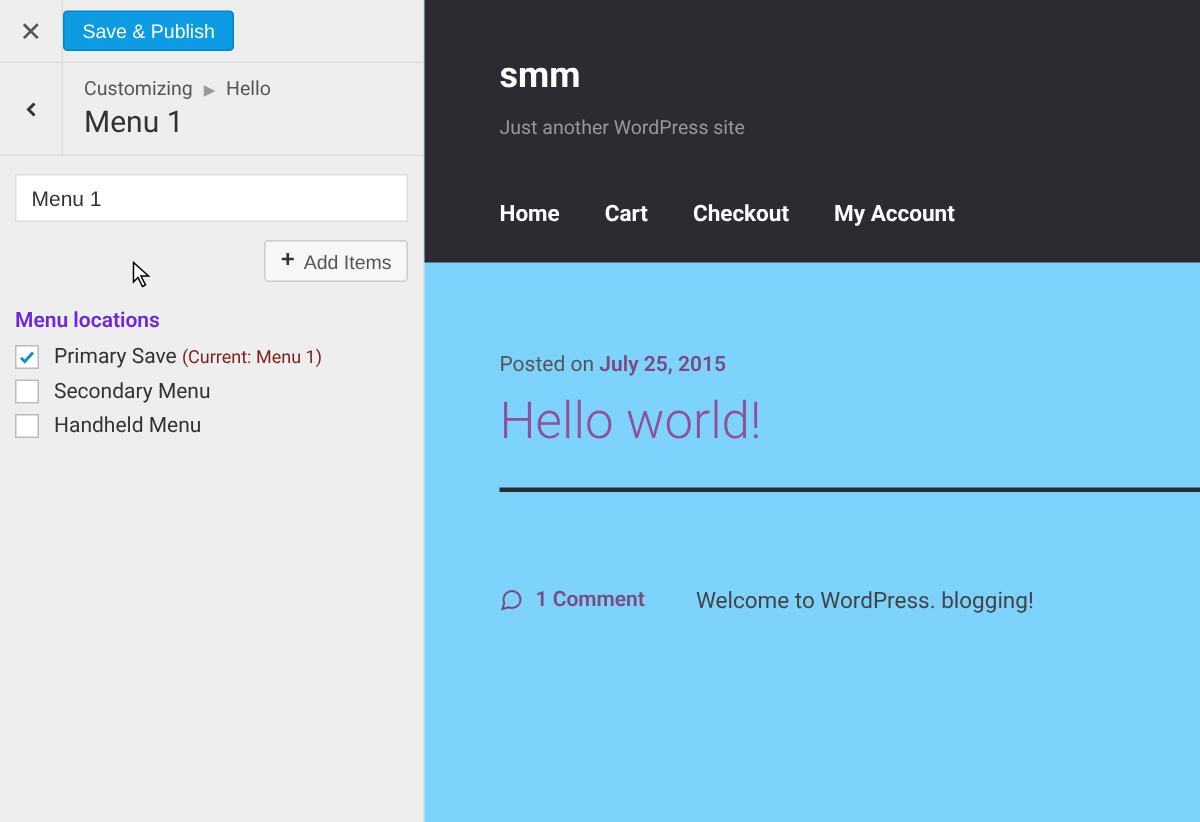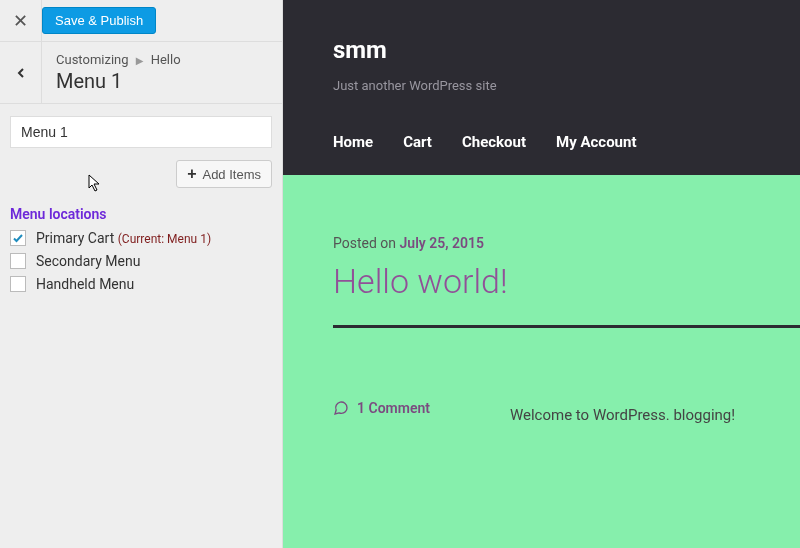--- a/index.html
+++ b/index.html
@@ -35,38 +35,38 @@
 .chk.checked { background: #fff; }
 .chk.checked svg { display: block; width: 12px; height: 12px; }
 .chk svg { display: none; }
 .chk-label { font-size: 14px; color: #333; }
 .chk-sub { font-size: 12px; color: #7f1d1d; }
 .options-section { margin-top: 14px; }
 .opt-text { font-size: 14px; color: #333; line-height: 1.4; }
 .opt-row { display: flex; align-items: flex-start; gap: 10px; margin-top: 6px; }
 
 
-.preview { flex: 1; background: #86efac; display: flex; flex-direction: column; }
+.preview { flex: 1; background: #7dd3fc; display: flex; flex-direction: column; }
 .pv-header { background: #2c2b32; padding: 36px 0 0 0; }
 .pv-inner { padding: 0 0 0 50px; }
 .site-title { color: #fff; font-size: 24px; font-weight: 700; }
 .site-tagline { color: #98969f; font-size: 13px; margin-top: 14px; margin-bottom: 40px; }
 .pv-nav { display: flex; gap: 30px; padding-bottom: 24px; }
 .pv-nav a { color: #fff; font-weight: 700; font-size: 15px; text-decoration: none; }
 
 .pv-content { padding: 60px 0 0 50px; }
 .posted-on { font-size: 14px; color: #555; }
 .posted-on .date { color: #7b4b80; font-weight: 600; }
 .post-title { font-size: 34px; color: #915098; font-weight: 300; margin-top: 10px; }
 .hr { border: none; border-top: 3px solid #2c2b32; margin-top: 24px; }
 
-.post-meta-row { display: flex; gap: 80px; margin-top: 60px; }
+.post-meta-row { display: flex; gap: 34px; margin-top: 60px; }
 .comment-link { display: flex; align-items: center; gap: 8px; color: #7b4b80; font-weight: 600; font-size: 14px; }
 .comment-link svg { width: 16px; height: 16px; }
-.excerpt { font-size: 15px; color: #444; line-height: 1.6; margin-top: 15px; }
+.excerpt { font-size: 15px; color: #444; line-height: 1.6; }
 </style>
 </head>
 <body>
 
 <div class="app">
 
   <div class="sidebar">
     <div class="sb-header">
       <div class="close-btn">
         <span>✕</span>
@@ -107,21 +107,21 @@
 
       <div class="section-heading">Menu locations</div>
 
       <div class="chk-row">
         <div class="chk checked">
           <svg viewBox="0 0 24 24" fill="none" stroke="#1e8cbe" stroke-width="4">
               <polyline points="4 13 9 18 20 6"></polyline>
             </svg>
         </div>
         <div>
-          <span class="chk-label">Primary Cart</span>
+          <span class="chk-label">Primary Save</span>
           <span class="chk-sub">(Current: Menu 1)</span>
         </div>
       </div>
 
       <div class="chk-row">
         <div class="chk">
           
         </div>
         <span class="chk-label">Secondary Menu</span>
       </div>

